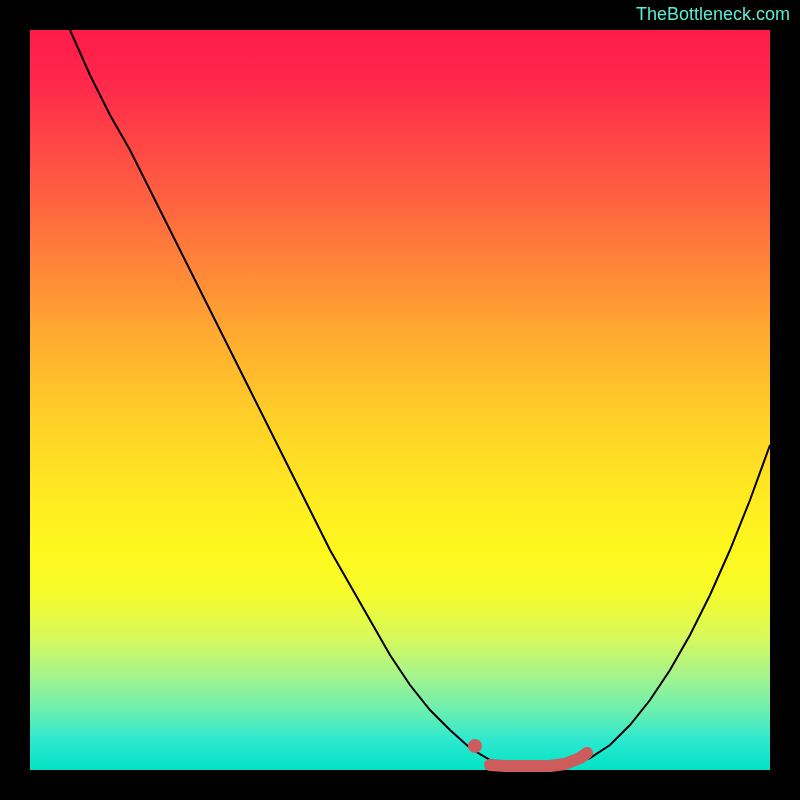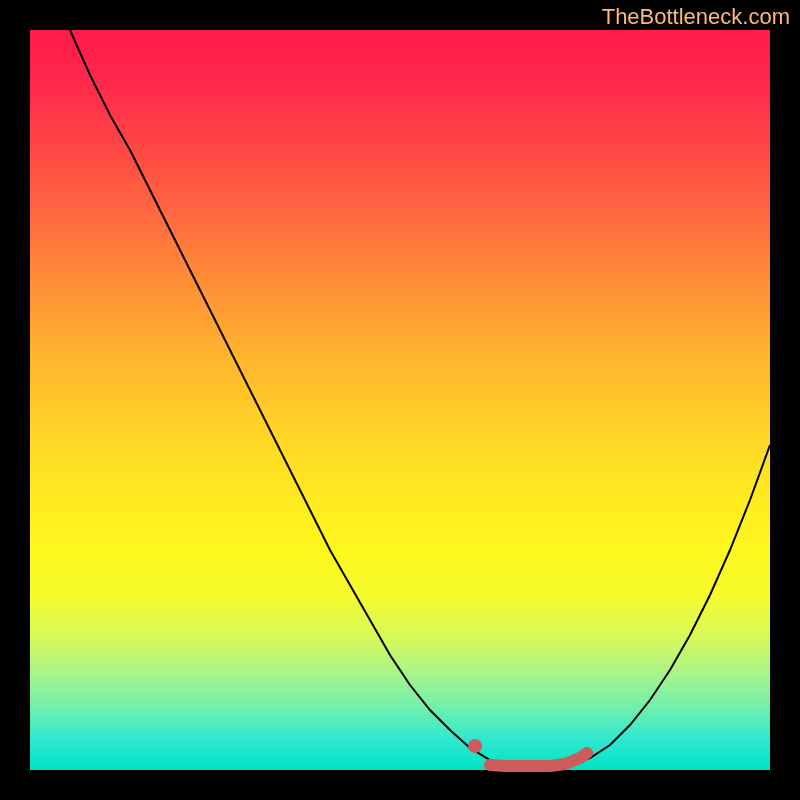--- a/index.html
+++ b/index.html
@@ -8,22 +8,22 @@
     height: 800px;
     background: #000;
     position: relative;
     font-family: Arial, sans-serif;
     overflow: hidden;
   }
   .watermark {
     position: absolute;
     top: 4px;
     right: 10px;
-    color: #fdba74;
-    font-size: 22px;
+    color: #5eead4;
+    font-size: 18px;
     font-weight: 500;
     z-index: 10;
   }
   .plot-area {
     position: absolute;
     left: 30px;
     top: 30px;
     width: 740px;
     height: 740px;
     background: linear-gradient(to bottom,

